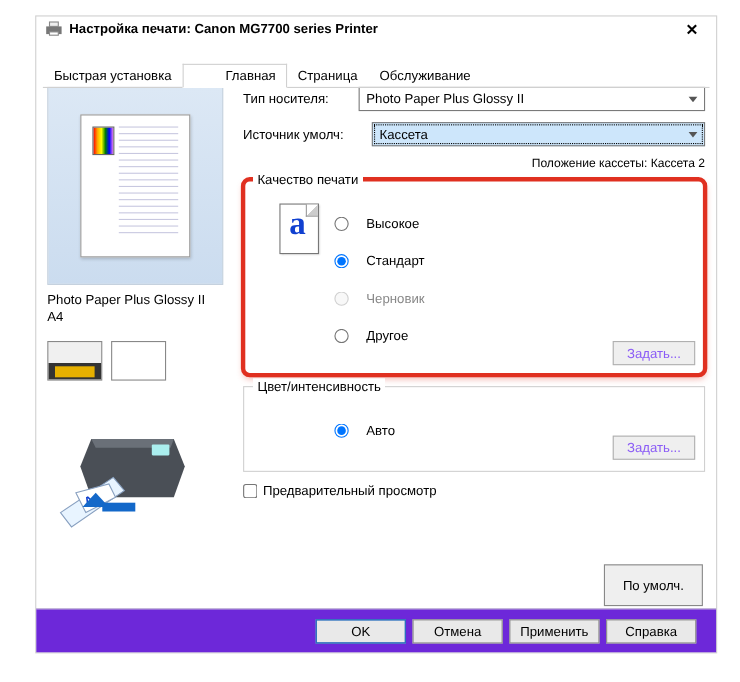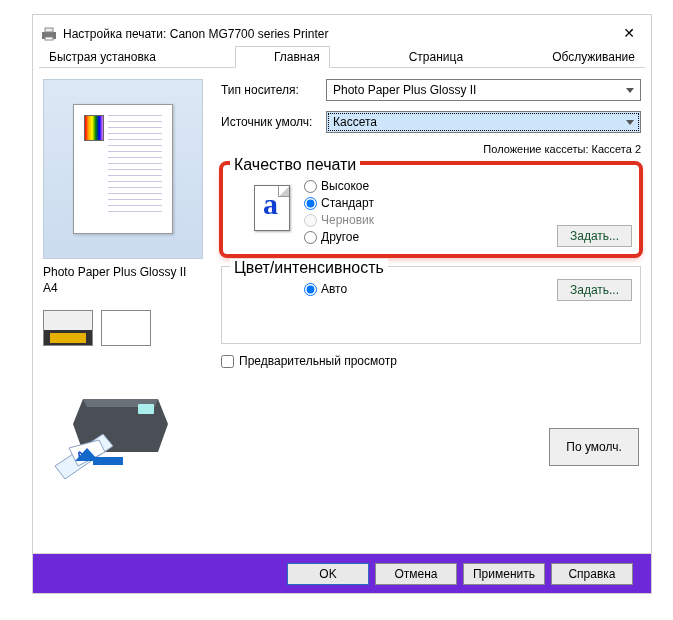--- a/index.html
+++ b/index.html
@@ -1,22 +1,22 @@
 <!DOCTYPE html>
 <html><head>
 <meta charset="utf-8">
 <style>
 * { box-sizing: border-box; margin: 0; padding: 0; font-family: 'Segoe UI', Tahoma, sans-serif; font-size: 12px; }
 body { background: #fff; width: 673px; height: 620px; position: relative; }
 .dialog { position: absolute; left: 32px; top: 14px; width: 620px; height: 580px; border: 1px solid #d0d0d0; background: #fff; }
-.titlebar { display: flex; align-items: flex-end; padding: 4px 8px; height: 30px; }
+.titlebar { display: flex; align-items: flex-start; padding: 4px 8px; height: 30px; font-weight: bold; }
 .titlebar .icon { width: 16px; height: 14px; margin-right: 6px; }
 .titlebar .title { flex: 1; }
 .titlebar .close { font-size: 14px; padding: 0 8px; cursor: pointer; }
-.tabs { display: flex; padding: 0 6px; position: relative; top: 1px; justify-content: space-between; }
+.tabs { display: flex; padding: 0 6px; position: relative; top: 13px; }
 .tab { padding: 3px 9px; border: 1px solid transparent; cursor: pointer; position: relative; }
 .tab.active { border: 1px solid #d0d0d0; border-bottom: 1px solid #fff; background: #fff; z-index: 2; padding-left: 38px; }
 .tabs::after { content: ''; position: absolute; left: 6px; right: 6px; bottom: 0; height: 1px; background: #d0d0d0; z-index: 1; }
 .content { padding: 12px 10px 8px 10px; display: flex; gap: 8px; height: 480px; }
 .left-panel { width: 170px; }
 .preview-box { width: 160px; height: 180px; border: 1px solid #bfcddb; background: linear-gradient(#dce8f5, #cbdcef); display: flex; align-items: center; justify-content: center; }
 .page-preview { width: 100px; height: 130px; background: #fff; border: 1px solid #999; box-shadow: 1px 1px 3px rgba(0,0,0,0.2); position: relative; padding: 8px; }
 .page-preview::before { content: ''; position: absolute; top: 10px; left: 10px; width: 18px; height: 24px; background: linear-gradient(90deg, red, orange, yellow, green, blue, violet); border: 1px solid #666; }
 .page-lines { position: absolute; top: 10px; left: 34px; right: 10px; }
 .page-lines div { height: 1px; background: #c8c8e0; margin-bottom: 5px; }
@@ -24,32 +24,32 @@
 .thumb-row { display: flex; gap: 8px; margin-top: 14px; }
 .thumb { width: 50px; height: 36px; border: 1px solid #888; background: #fff; position: relative; }
 .thumb.cassette { background: linear-gradient(#f0f0f0 0%, #f0f0f0 55%, #333 55%, #333 100%); }
 .thumb.cassette::after { content:''; position:absolute; bottom:2px; left:6px; right:6px; height:10px; background:#e6b000; }
 .printer-illus { margin-top: 28px; width: 140px; height: 110px; position: relative; }
 .right-panel { flex: 1; }
 .field-row { display: flex; align-items: center; margin-bottom: 10px; }
 .field-row label { width: 105px; }
 .field-row .combo { flex: 1; height: 22px; border: 1px solid #7a7a7a; background: #fff; padding: 0 20px 0 6px; display: flex; align-items: center; position: relative; cursor: pointer; }
 .field-row .combo::after { content: ''; position: absolute; right: 6px; top: 8px; border-left: 4px solid transparent; border-right: 4px solid transparent; border-top: 5px solid #555; }
-.field-row .combo.selected { background: #cde6fb; outline: 1px dotted #000; outline-offset: -3px; }
+.field-row .combo.selected { background: #cde6fb; outline: 1px dotted #000; outline-offset: -3px; margin-left: 12px; }
 .pos-label { text-align: right; font-size: 11px; margin-bottom: 8px; }
 .group { border: 1px solid #d0d0d0; padding: 6px 8px 8px 8px; margin-bottom: 10px; position: relative; }
 .group.highlight { outline: 4px solid #e03020; outline-offset: -2px; border-radius: 6px; box-shadow: 0 3px 6px rgba(224,48,32,0.35); }
-.group-title { position: absolute; top: -8px; left: 8px; background: #fff; padding: 0 4px; font-size: 16px; }
+.group-title { position: absolute; top: -8px; left: 8px; background: #fff; padding: 0 4px; font-size: 12px; }
 .group-body { display: flex; align-items: flex-start; margin-top: 6px; }
 .group-icon { width: 48px; min-height: 48px; margin: 8px 8px 0 18px; display: flex; align-items: center; justify-content: center; }
 .radios { flex: 1; }
-.radio-row { display: flex; align-items: center; margin: 3px 0; gap: 4px; }
+.radio-row { display: flex; align-items: center; margin: 20px 0; gap: 16px; }
 .radio-row input { margin: 0; }
 .radio-row.disabled { color: #888; }
-.set-btn { width: 75px; height: 22px; border: 1px solid #b0b0b0; background: #efefef; color: #14532d; cursor: default; align-self: flex-end; margin-left: 8px; }
+.set-btn { width: 75px; height: 22px; border: 1px solid #b0b0b0; background: #efefef; color: #8b5cf6; cursor: default; align-self: flex-end; margin-left: 8px; }
 .group-flex { display: flex; }
 .checkbox-row { display: flex; align-items: center; gap: 5px; margin: 6px 0 12px 0; }
 .checkbox-row input { margin: 0; }
 .default-row { text-align: right; margin-top: 6px; padding-right: 2px; }
 .default-row button { width: 90px; height: 38px; border: 1px solid #888; background: #efefef; cursor: pointer; }
 .bottom-bar { position: absolute; left: 0; right: 0; bottom: 0; height: 40px; background: #6d28d9; border-top: 1px solid #d8d8d8; display: flex; align-items: center; justify-content: flex-end; gap: 6px; padding: 0 18px; }
 .bottom-bar button { width: 82px; height: 22px; border: 1px solid #888; background: #e9e9e9; cursor: pointer; }
 .bottom-bar button.ok { outline: 1px solid #2a6fbd; outline-offset: -1px; border-color:#2a6fbd; }
 .aicon { width:36px; height:46px; border:1px solid #777; background:#fff; position:relative; box-shadow:1px 1px 2px rgba(0,0,0,0.3); }
 .aicon::before { content:'a'; position:absolute; font-size:30px; font-weight:bold; color:#1040d0; left:8px; top:1px; font-family: Georgia, serif; }

